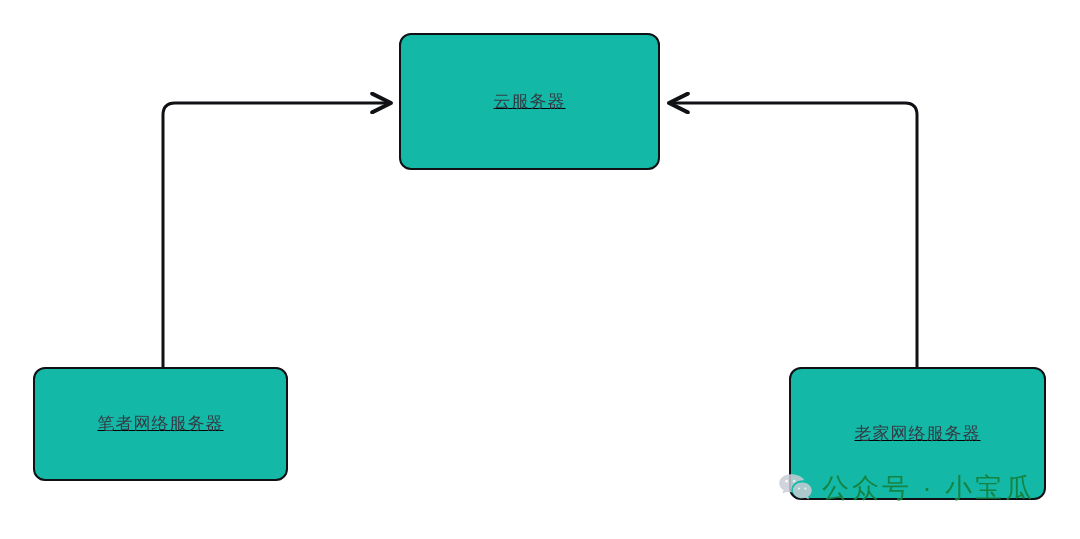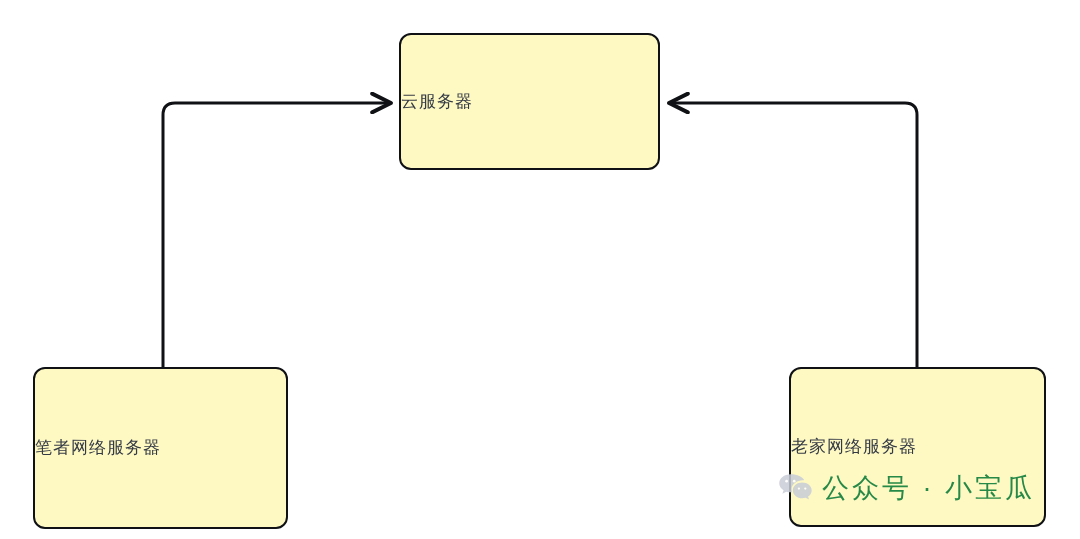--- a/index.html
+++ b/index.html
@@ -20,53 +20,54 @@
   .diagram-svg {
     position: absolute;
     left: 0;
     top: 0;
     width: 1080px;
     height: 539px;
   }
   .node {
     position: absolute;
     box-sizing: border-box;
-    background: #fef9c3;
+    background: #14b8a6;
     border: 2.5px solid #0f1114;
     border-radius: 12px;
     display: flex;
     align-items: center;
-    justify-content: flex-start;
+    justify-content: center;
     z-index: 2;
+    text-decoration: underline;
   }
   .node-label {
     font-size: 17px;
     color: #343a44;
     letter-spacing: 1px;
     line-height: 1.4;
     white-space: nowrap;
     user-select: none;
   }
   #node-cloud {
     left: 399px;
     top: 33px;
     width: 261px;
     height: 137px;
   }
   #node-author {
     left: 33px;
     top: 367px;
     width: 255px;
-    height: 162px;
+    height: 114px;
   }
   #node-home {
     left: 789px;
     top: 367px;
     width: 257px;
-    height: 160px;
+    height: 133px;
   }
   .watermark {
     position: absolute;
     left: 778px;
     top: 470px;
     display: flex;
     align-items: center;
     gap: 10px;
     z-index: 5;
     pointer-events: none;

